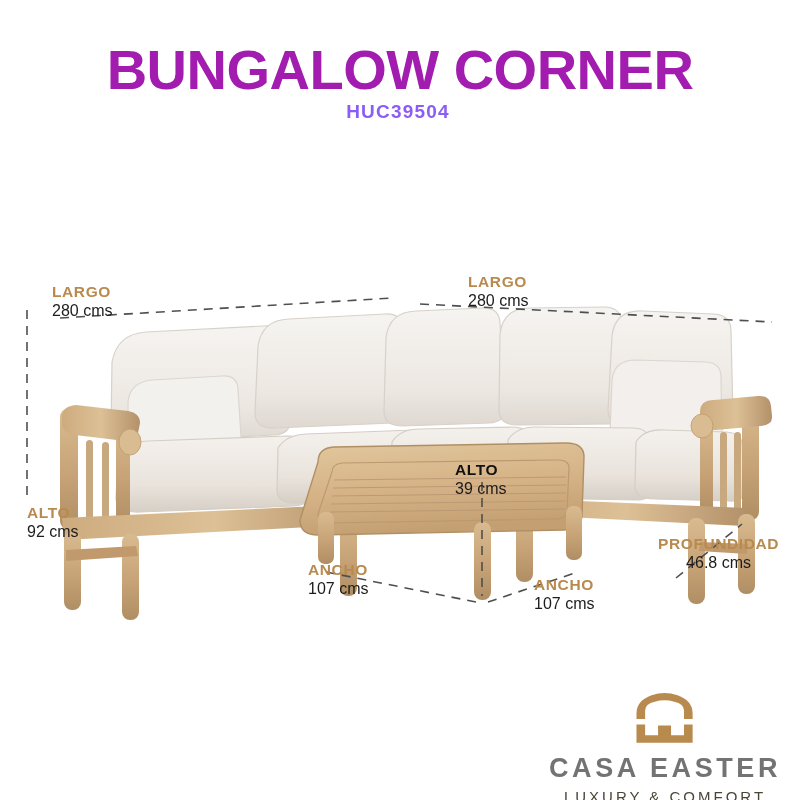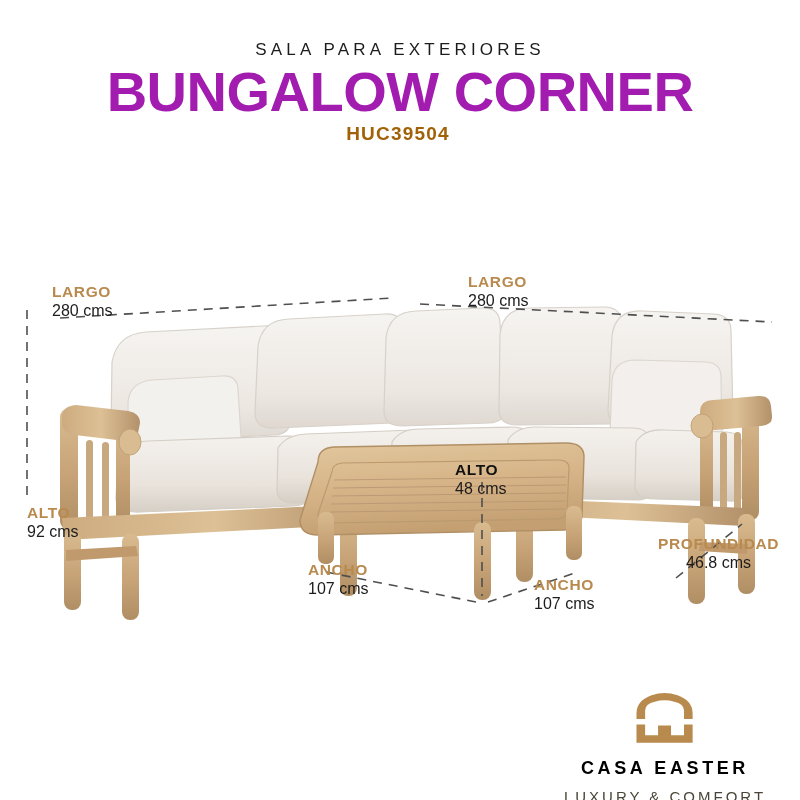--- a/index.html
+++ b/index.html
@@ -38,21 +38,21 @@
     letter-spacing: -0.5px;
     color: #a21caf;
     margin: 0;
     line-height: 60px;
     white-space: nowrap;
   }
   .sku {
     font-size: 19px;
     font-weight: 700;
     letter-spacing: 1.2px;
-    color: #a16207;
+    color: #8b5cf6;
     margin: 1px 4px 0 0;
     line-height: 22px;
   }
 
   
   .callout { position: absolute; }
   .callout .cname {
     font-size: 15.5px;
     font-weight: 700;
     letter-spacing: 0.6px;
@@ -88,42 +88,41 @@
   
   .brand {
     position: absolute;
     left: 540px;
     top: 692px;
     width: 250px;
     text-align: center;
   }
   .brand-mark { height: 54px; margin-bottom: 4px; }
   .brand-name {
-    font-size: 18px;
+    font-size: 27px;
     font-weight: 700;
     letter-spacing: 3.6px;
-    color: #000000;
+    color: #737373;
     line-height: 28px;
     white-space: nowrap;
   }
   .brand-tag {
     font-size: 15px;
     font-weight: 400;
     letter-spacing: 3px;
     color: #4a4637;
     line-height: 14px;
     margin-top: 8px;
     white-space: nowrap;
   }
 </style>
 </head>
 <body>
 
 <div class="header">
-  <div class="eyebrow">SALA PARA EXTERIORES</div>
   <div class="product-title">BUNGALOW CORNER</div>
   <div class="sku">HUC39504</div>
 </div>
 
 <div class="scene">
 <svg width="800" height="420" viewBox="0 0 800 420" xmlns="http://www.w3.org/2000/svg">
   <defs>
     <linearGradient id="woodA" x1="0" y1="0" x2="0" y2="1">
       <stop offset="0%" stop-color="#d9bb90"></stop>
       <stop offset="55%" stop-color="#c7a377"></stop>
@@ -251,21 +250,21 @@
   <div class="cval">280 cms</div>
 </div>
 
 <div class="callout" id="callout-alto-left">
   <div class="cname">ALTO</div>
   <div class="cval">92 cms</div>
 </div>
 
 <div class="callout dark" id="callout-alto-table">
   <div class="cname">ALTO</div>
-  <div class="cval">48 cms</div>
+  <div class="cval">39 cms</div>
 </div>
 
 <div class="callout" id="callout-ancho-left">
   <div class="cname">ANCHO</div>
   <div class="cval">107 cms</div>
 </div>
 
 <div class="callout" id="callout-ancho-right">
   <div class="cname">ANCHO</div>
   <div class="cval">107 cms</div>

